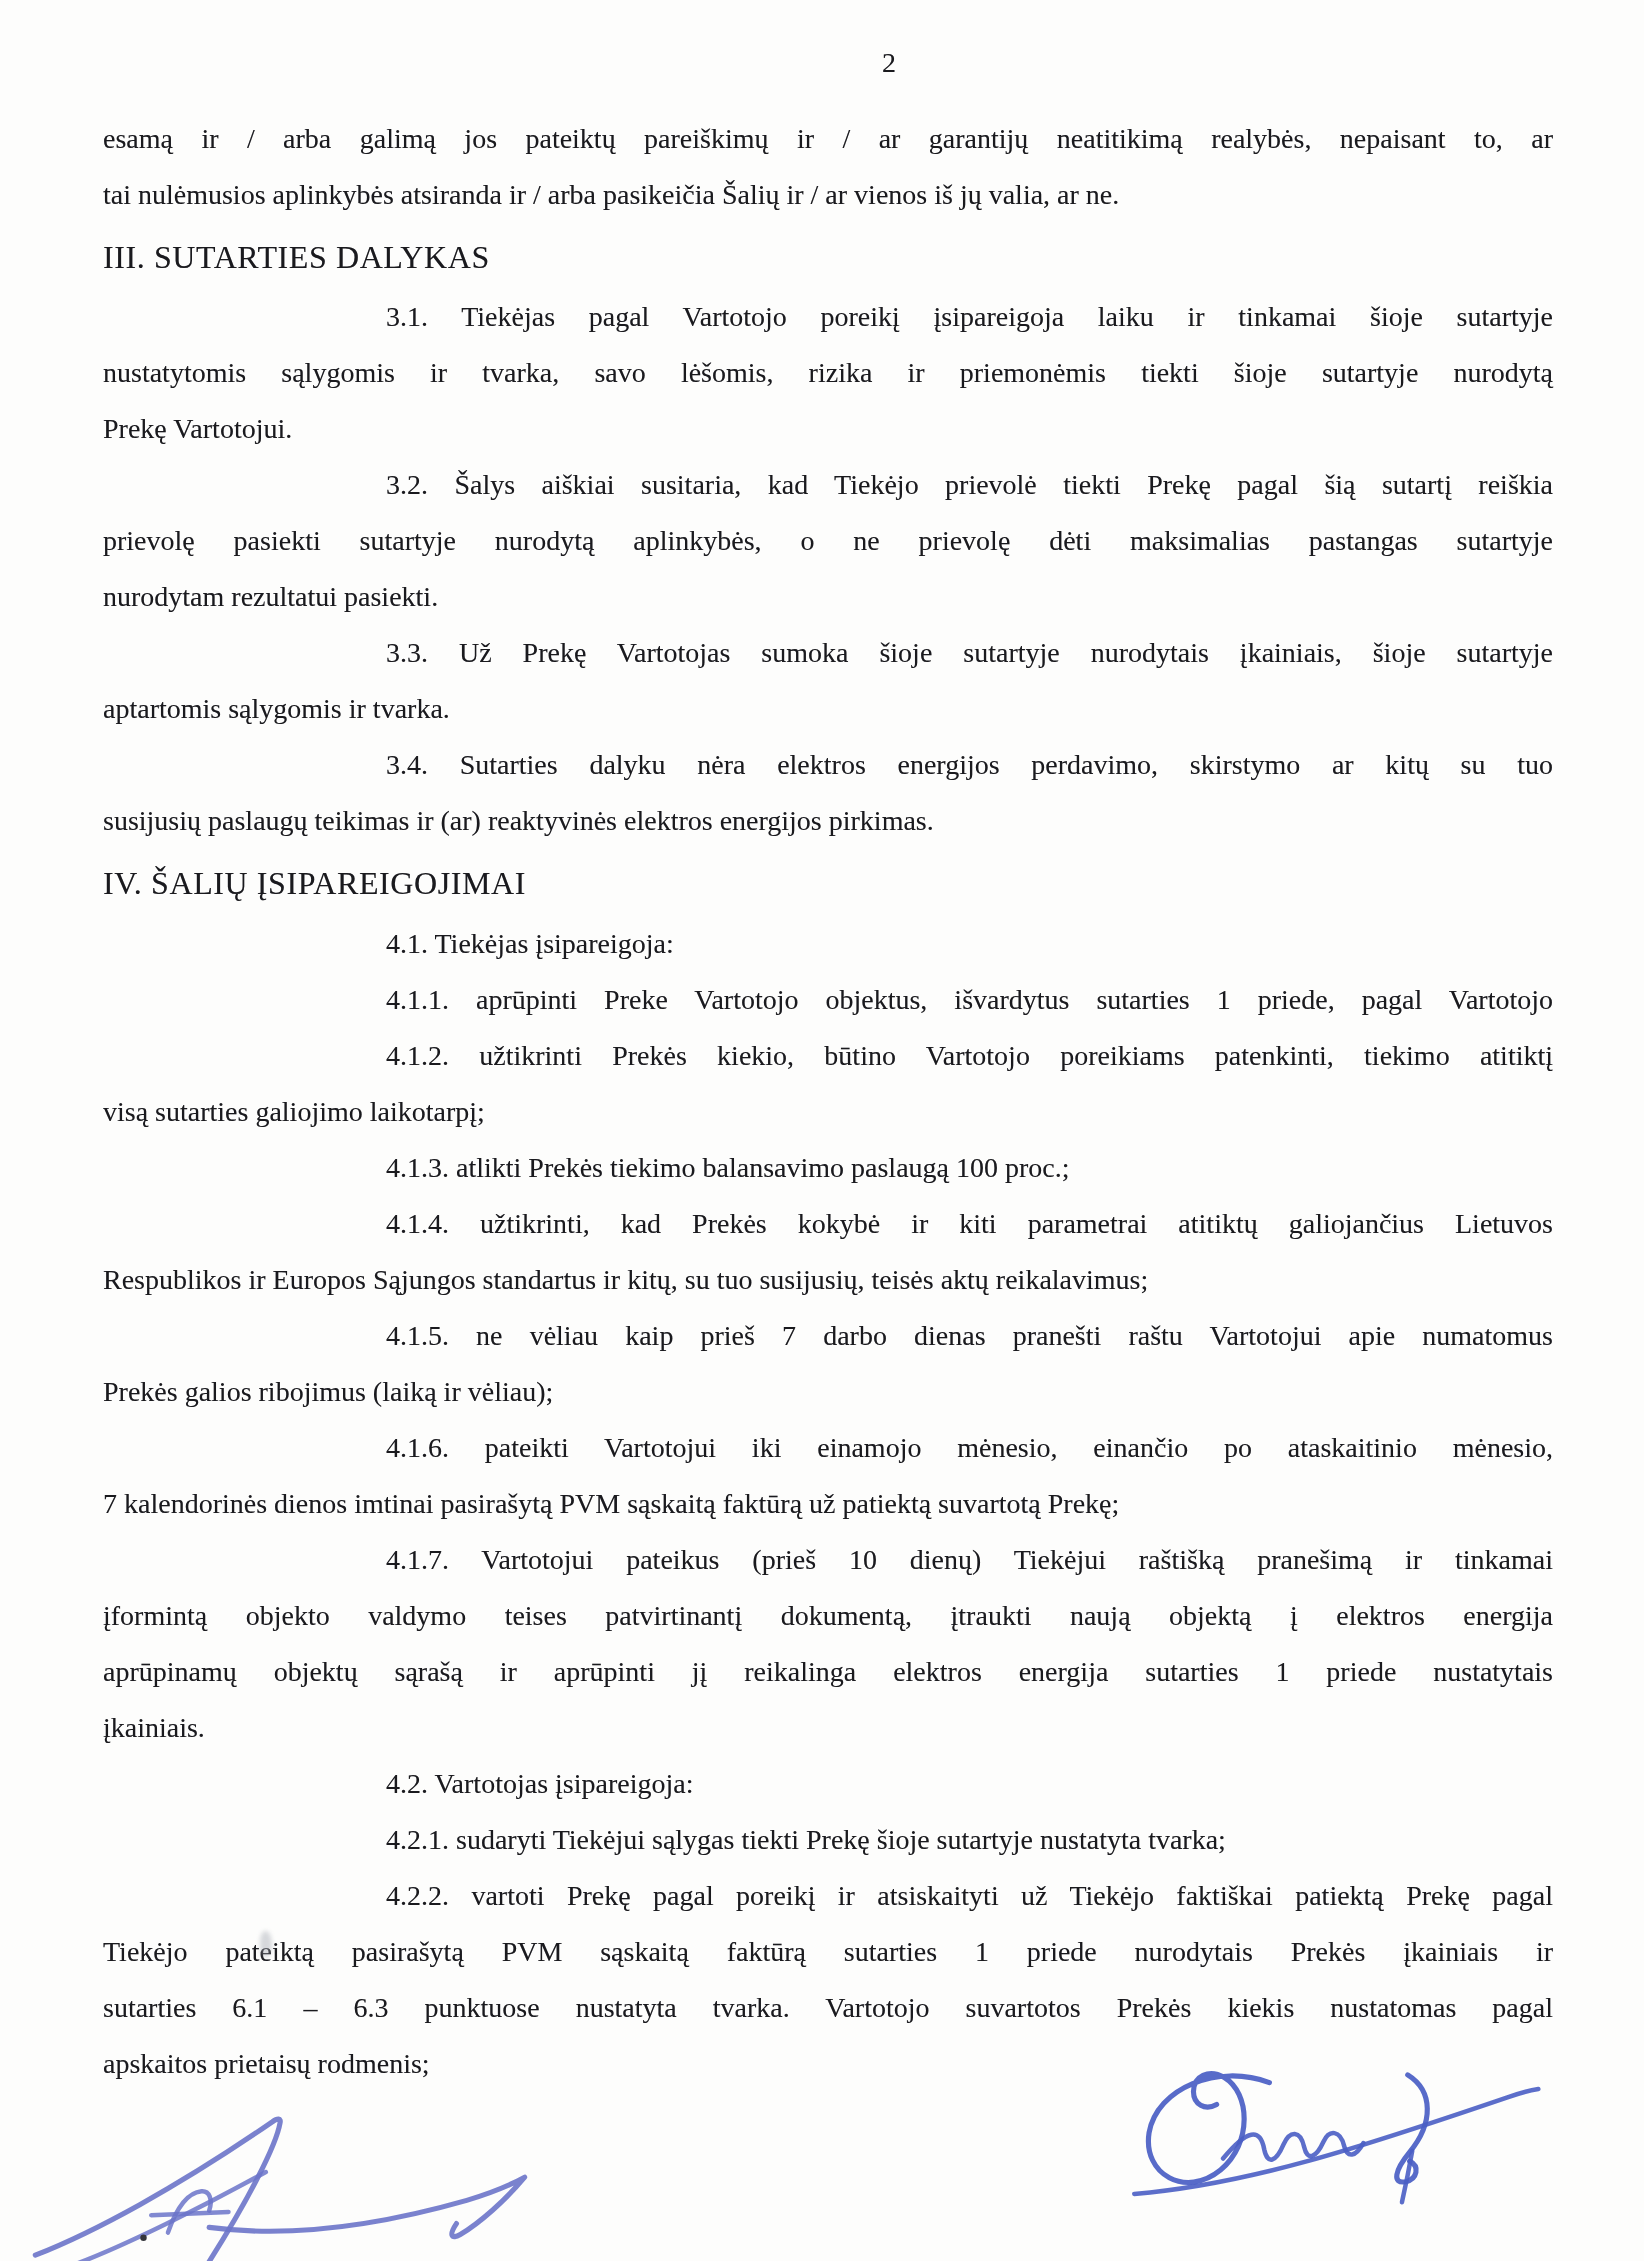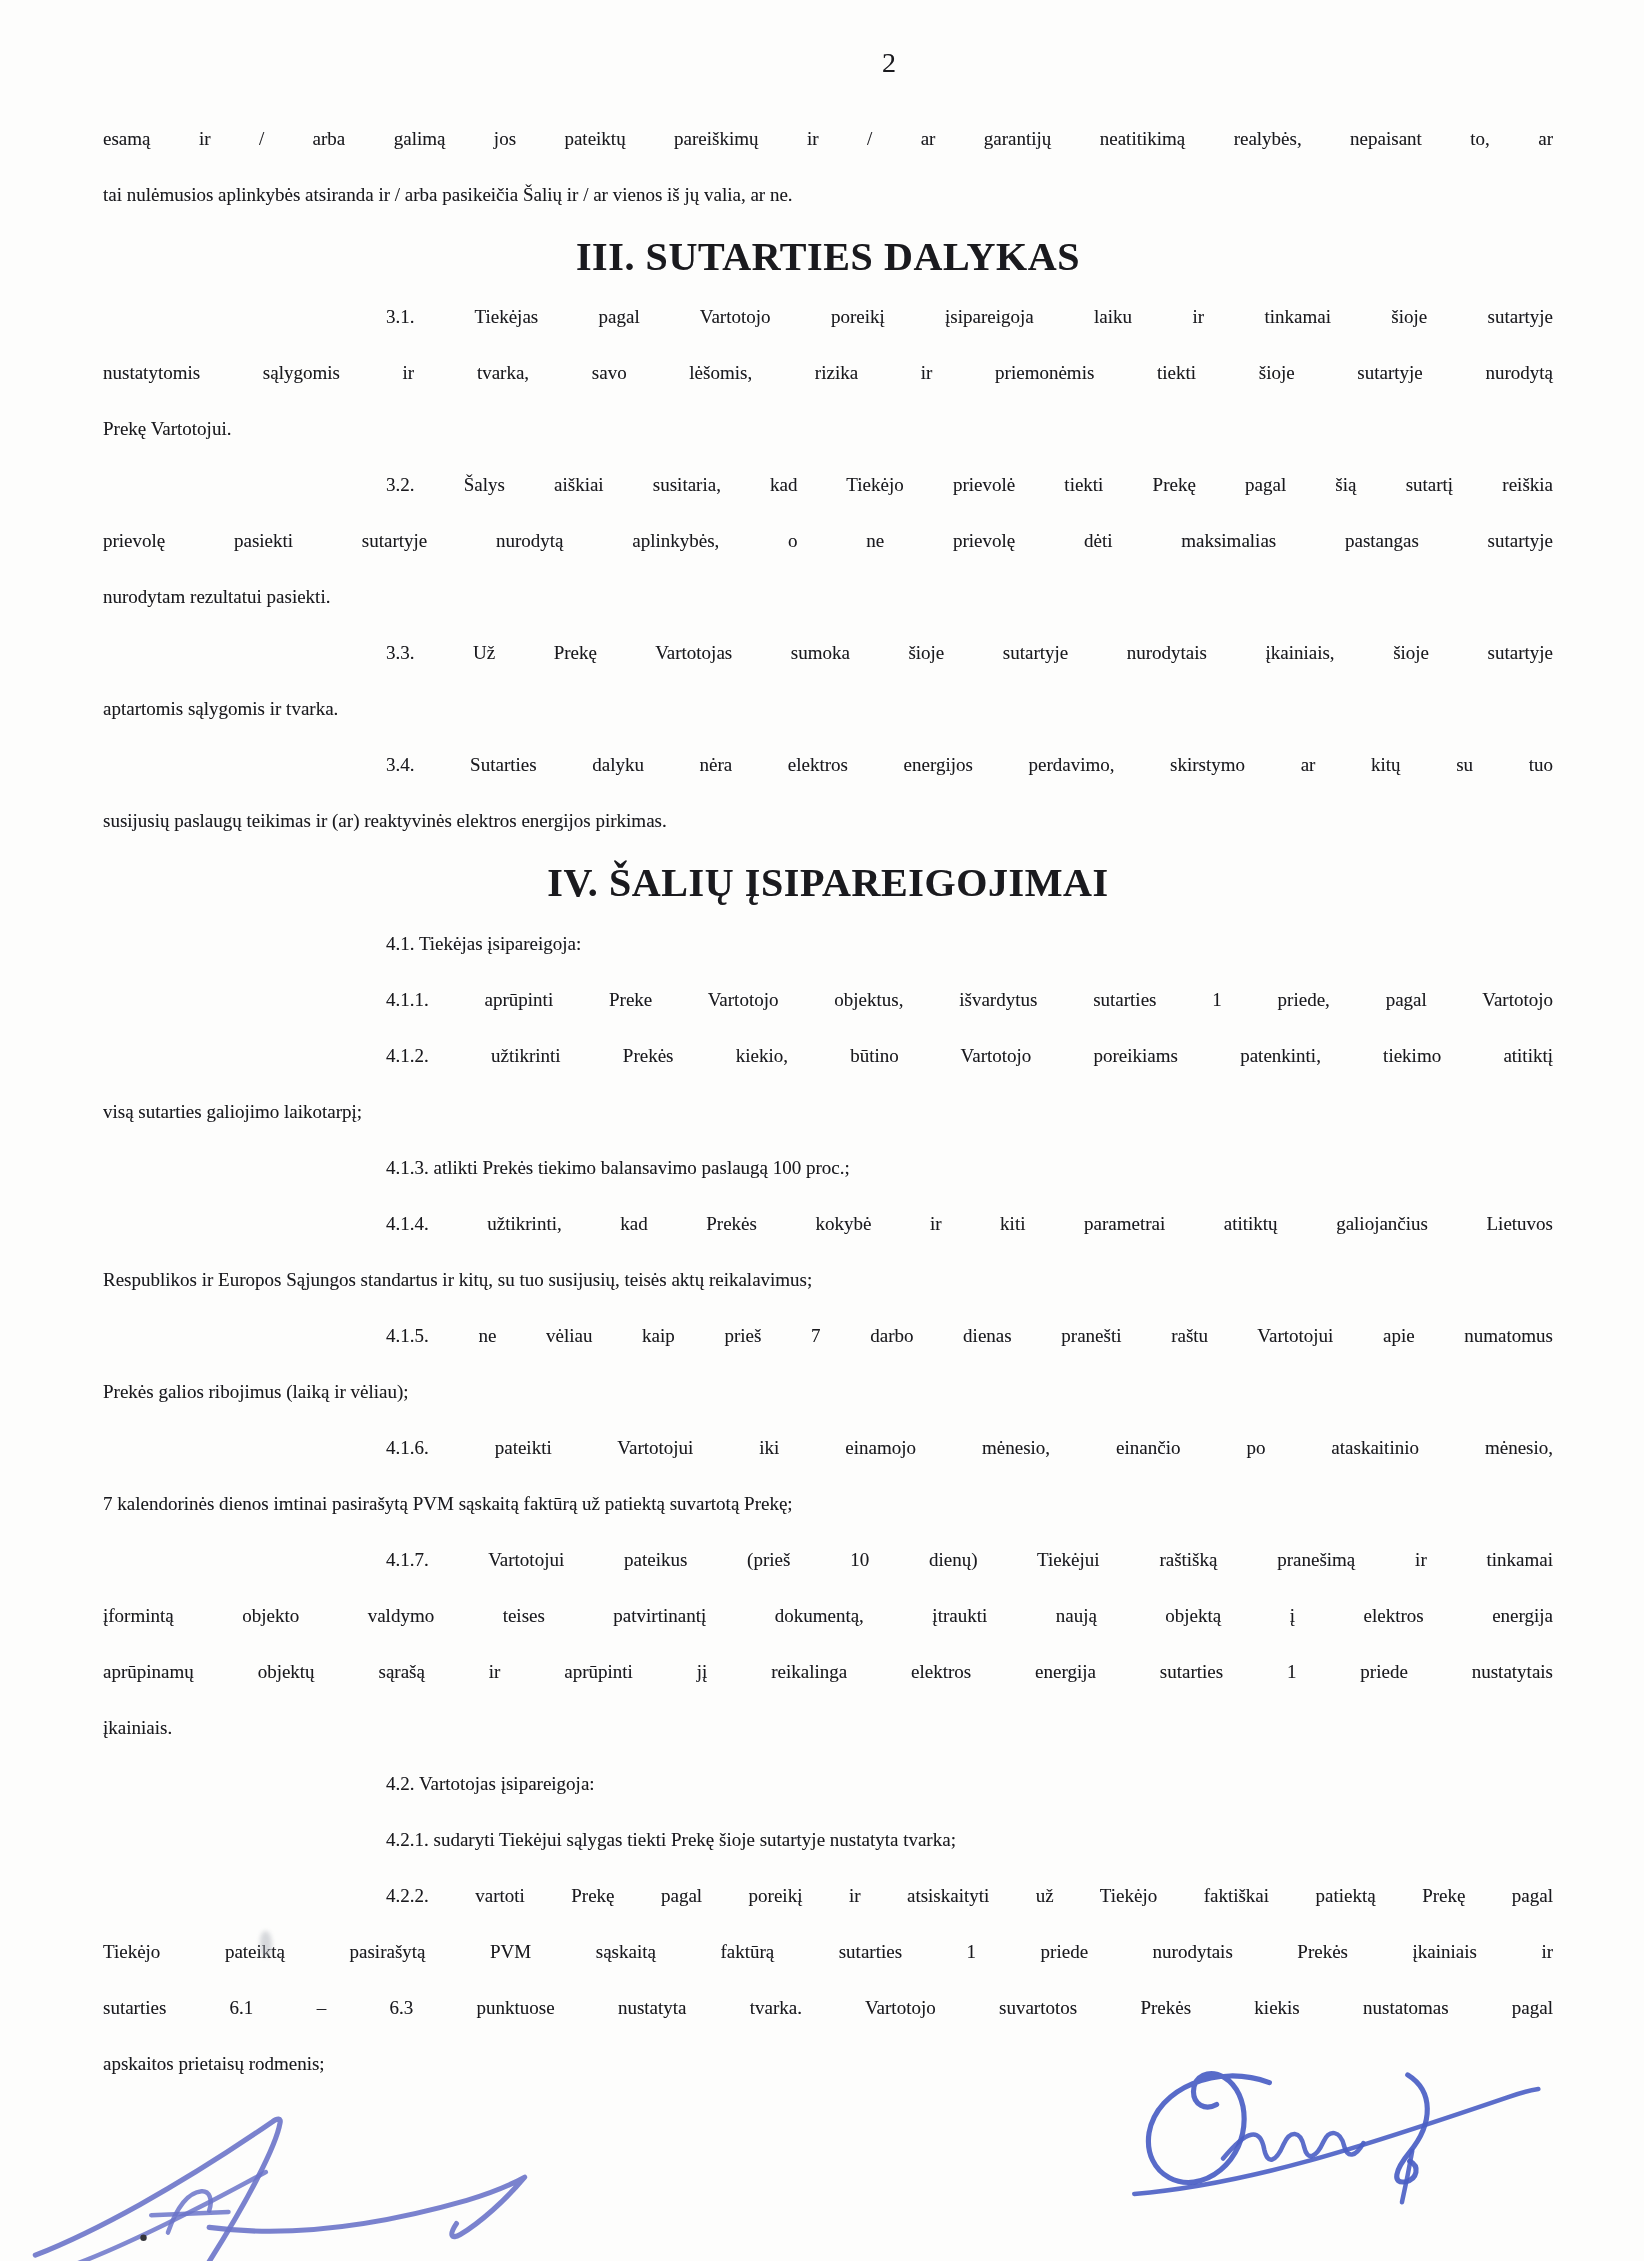--- a/index.html
+++ b/index.html
@@ -22,33 +22,32 @@
   .page-number {
     font-size: 28px;
     line-height: 33px;
     text-align: center;
     padding-left: 122px; 
     margin-bottom: 32px;
     text-shadow: 0 0 0.6px rgba(20,20,30,.35);
   }
   .para { margin: 0; }
   .line {
-    font-size: 19px;
+    font-size: 28px;
     line-height: 56px;
     text-align: justify;
     text-align-last: justify;
     text-shadow: 0 0 0.6px rgba(20,20,30,.30);
   }
   .line.first { text-indent: 283px; }
   .line.last { text-align-last: left; }
   .heading {
-    font-size: 40px;
+    font-size: 32px;
     line-height: 56px;
-    font-weight: 700;
-    text-align: center;
+    font-weight: 400;
     margin: 5.8px 0 4.5px 0;
     letter-spacing: 0.6px;
     text-shadow: 0 0 0.6px rgba(20,20,30,.35);
   }
   .signature { position: absolute; pointer-events: none; }
   .signature path { fill: none; stroke-linecap: round; stroke-linejoin: round; }
   .sig-left  { left: 16px;  top: 2110px; }
   .sig-right { left: 1057px; top: 2062px; }
   .scan-artifact {
     position: absolute;

